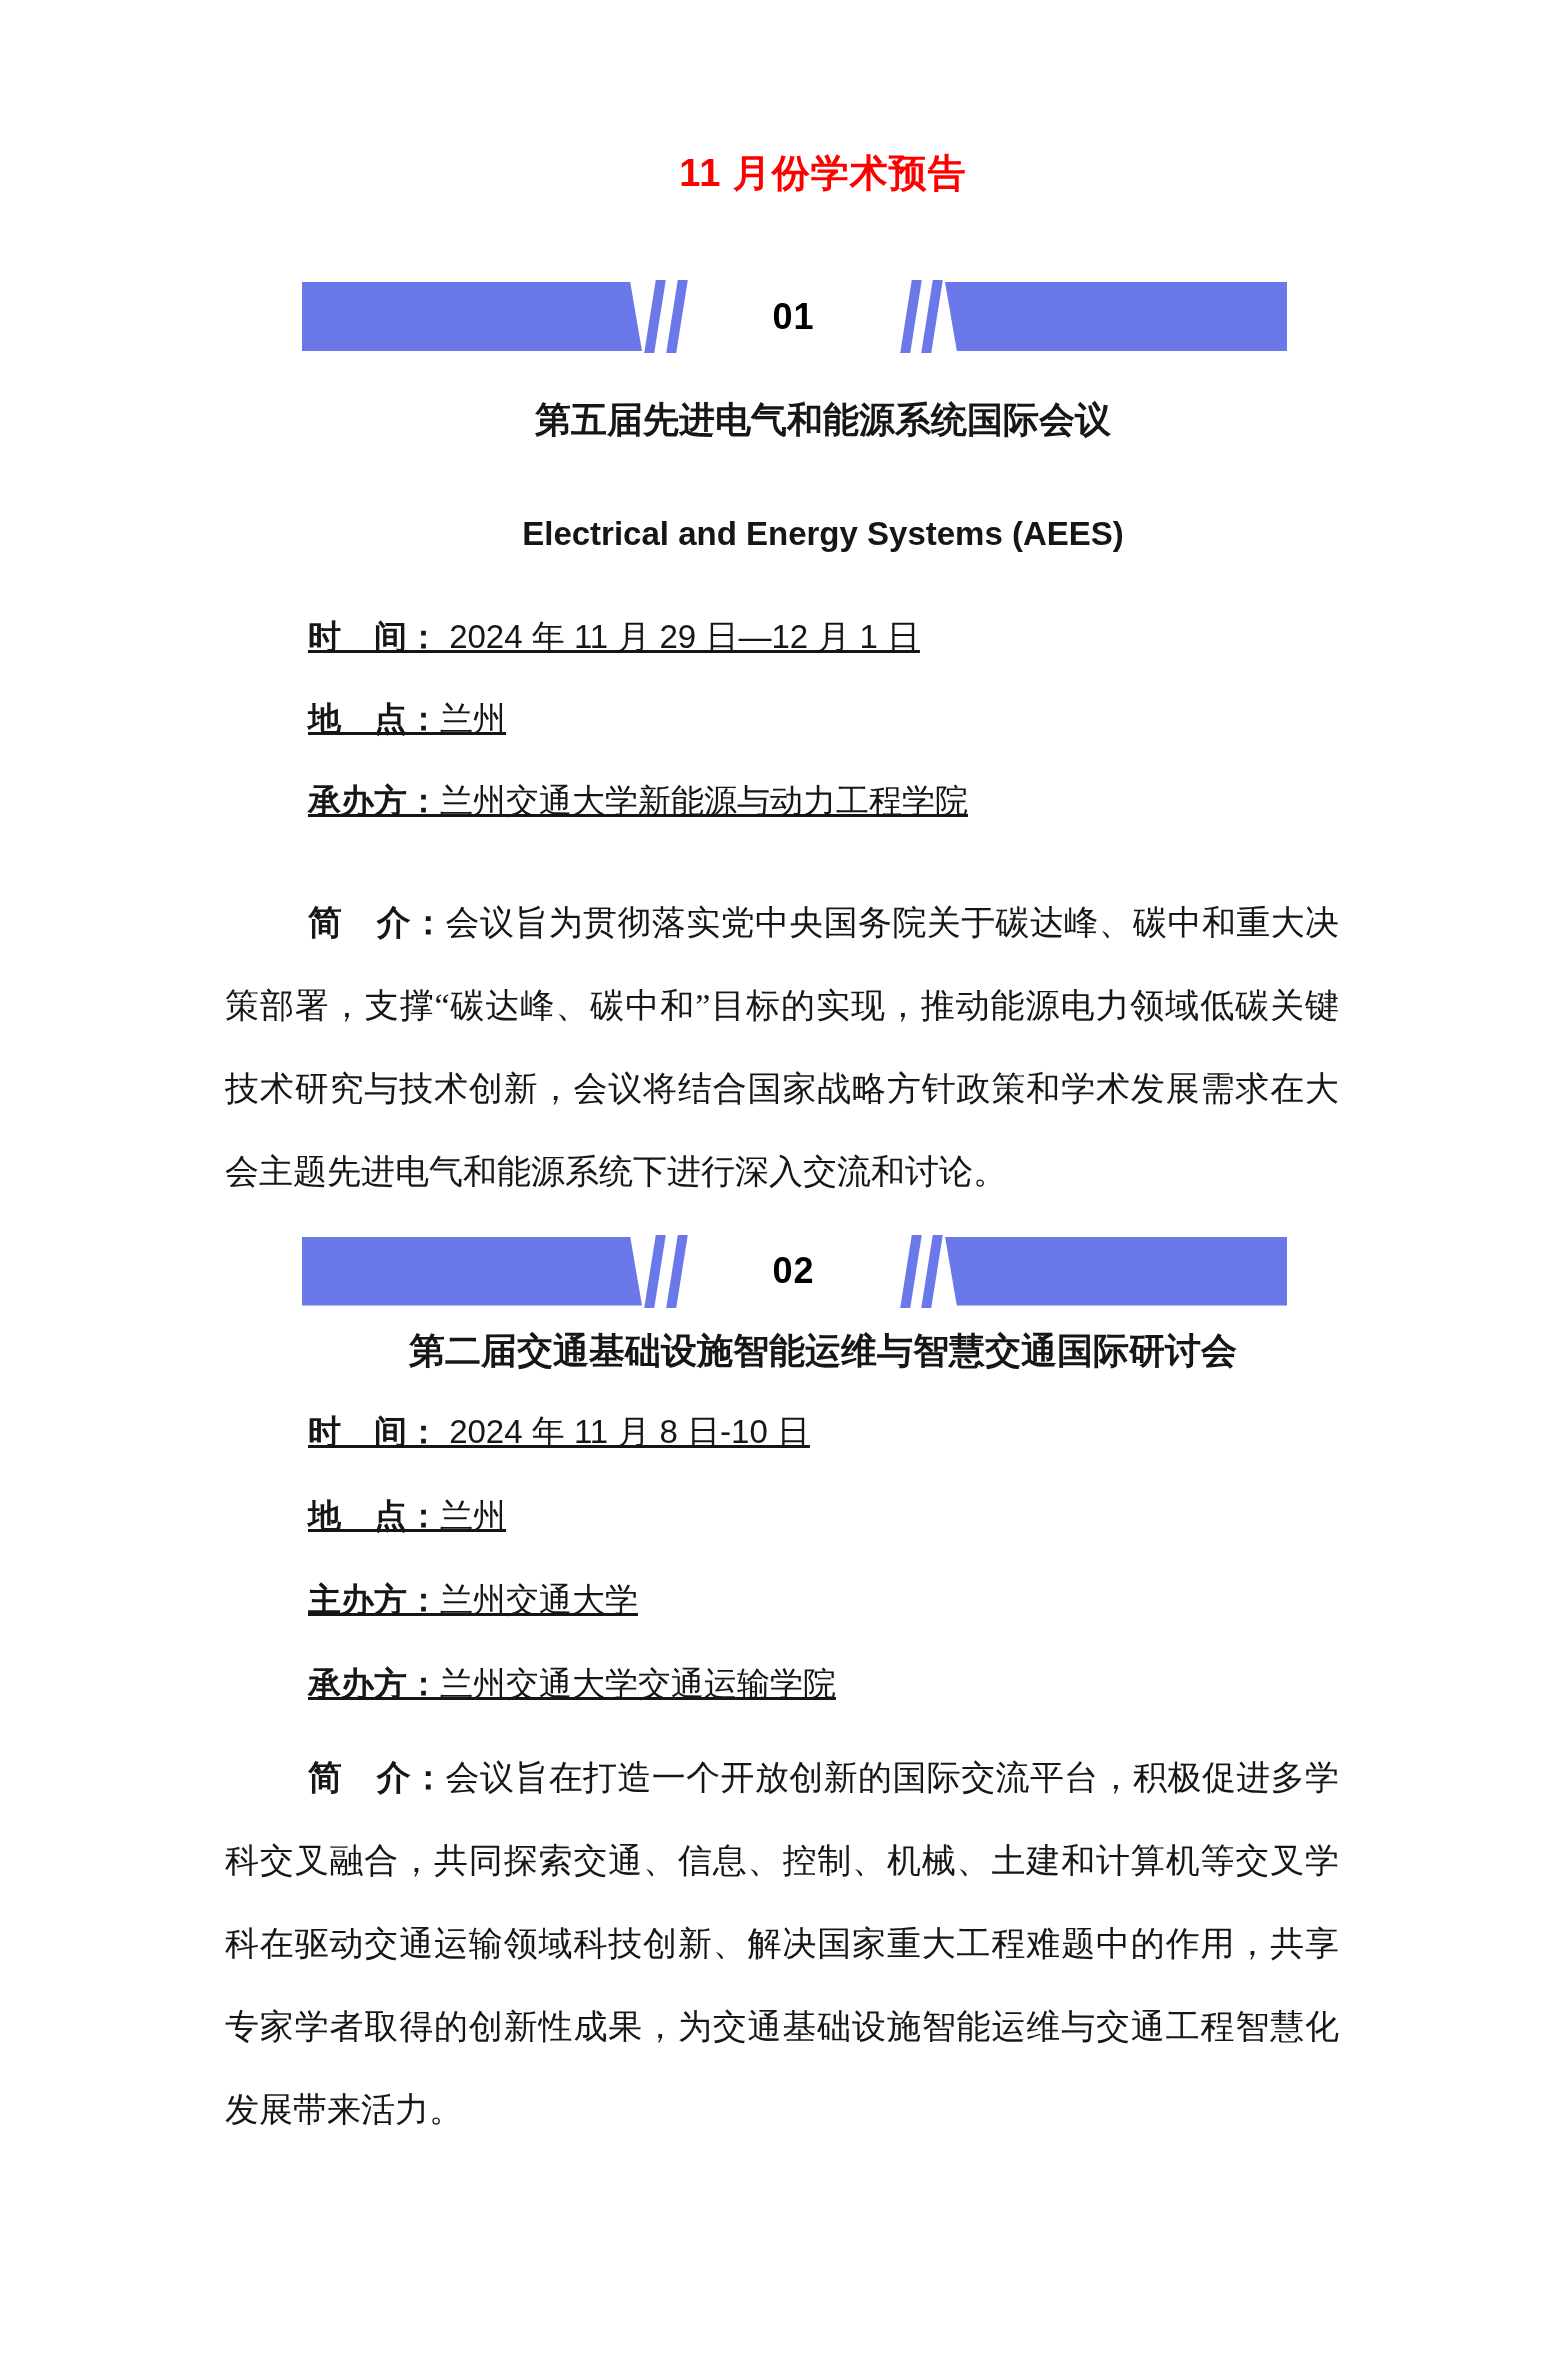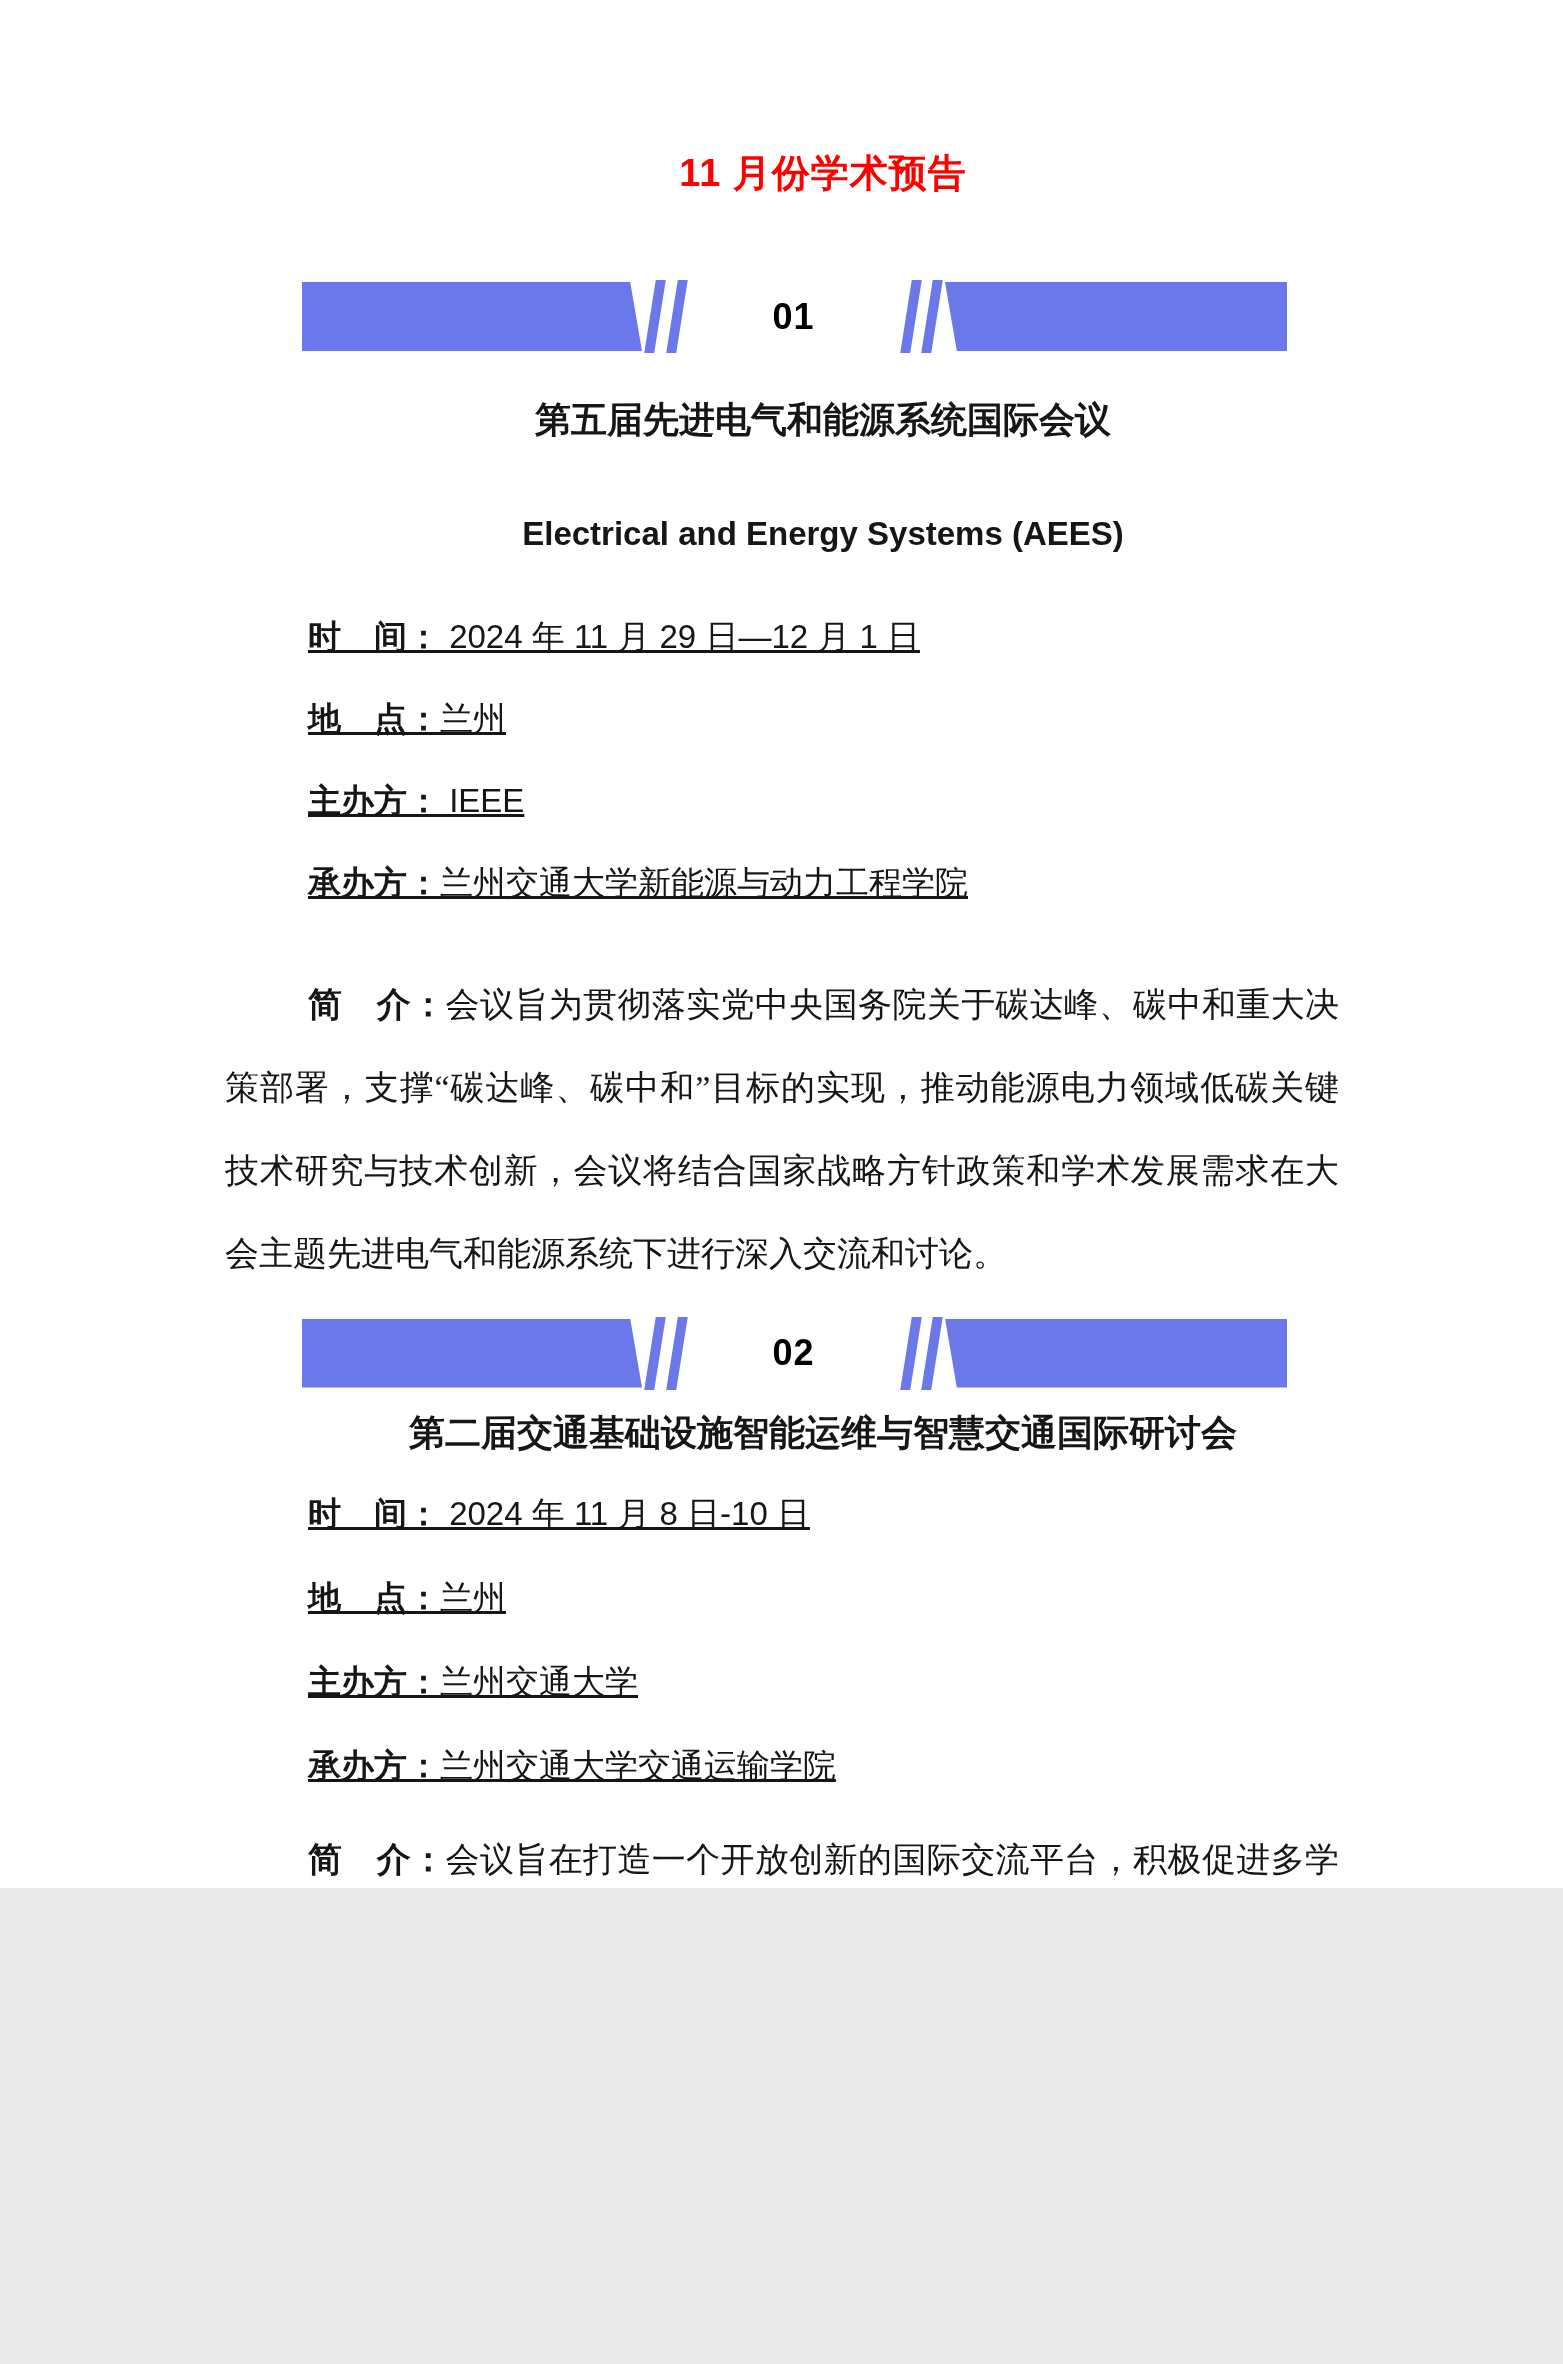--- a/index.html
+++ b/index.html
@@ -1,18 +1,18 @@
 <!DOCTYPE html>
 <html><head>
 <meta charset="utf-8">
 <style>
   html,body { margin:0; padding:0; background:#e9e9e9; }
   .page {
     position:relative;
-    width:1563px; height:1888px;
+    width:1563px; height:2364px;
     margin:0 auto;
     background:#ffffff;
     box-sizing:border-box;
     padding:0 225px;
     overflow:hidden;
     color:#161616;
     font-family:"Liberation Sans", sans-serif;
   }
   .doc-title {
     margin:0 0 0 83px;
@@ -112,23 +112,20 @@
     </h3>
 
     <div class="details">
       <p class="detail-row">
         <span class="lbl">时　间：</span><span class="val"> 2024 年 11 月 29 日—12 月 1 日</span>
       </p>
       <p class="detail-row">
         <span class="lbl">地　点：</span><span class="val">兰州</span>
       </p>
       <p class="detail-row">
-        <span class="lbl">主办方：</span><span class="val"> IEEE</span>
-      </p>
-      <p class="detail-row">
         <span class="lbl">承办方：</span><span class="val">兰州交通大学新能源与动力工程学院</span>
       </p>
     </div>
 
     <p class="intro">
       <span class="lbl">简　介：</span><span>会议旨为贯彻落实党中央国务院关于碳达峰、碳中和重大决策部署，支撑“碳达峰、碳中和”目标的实现，推动能源电力领域低碳关键技术研究与技术创新，会议将结合国家战略方针政策和学术发展需求在大会主题先进电气和能源系统下进行深入交流和讨论。</span>
     </p>
   </section>
 
   <section>

